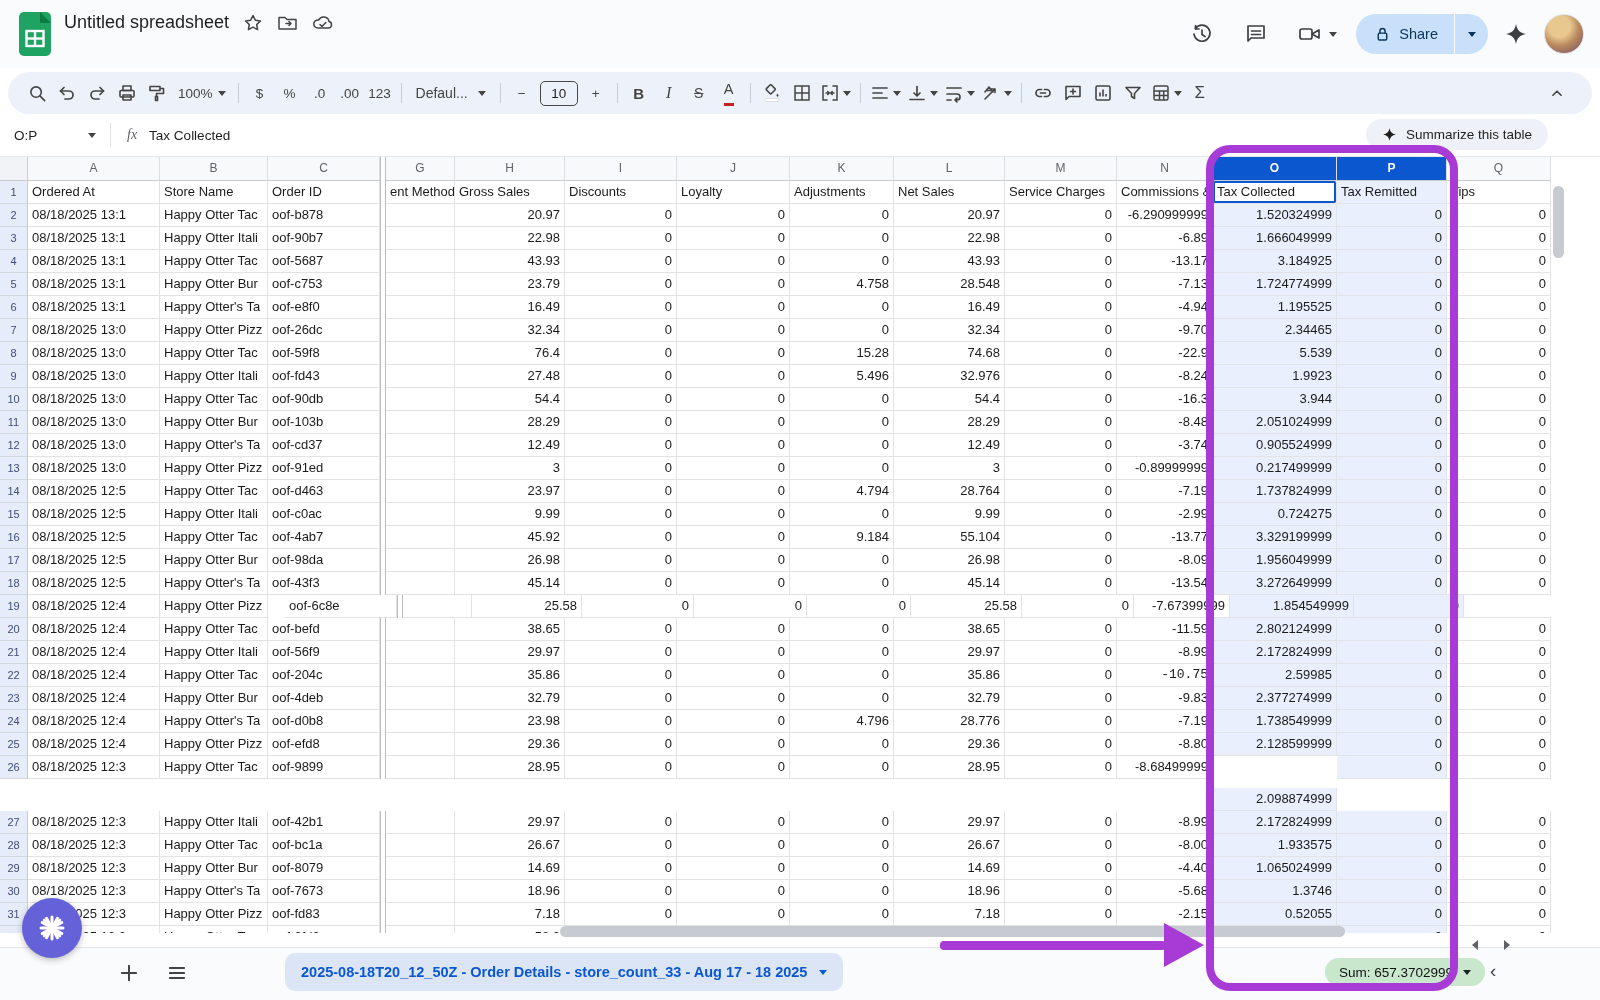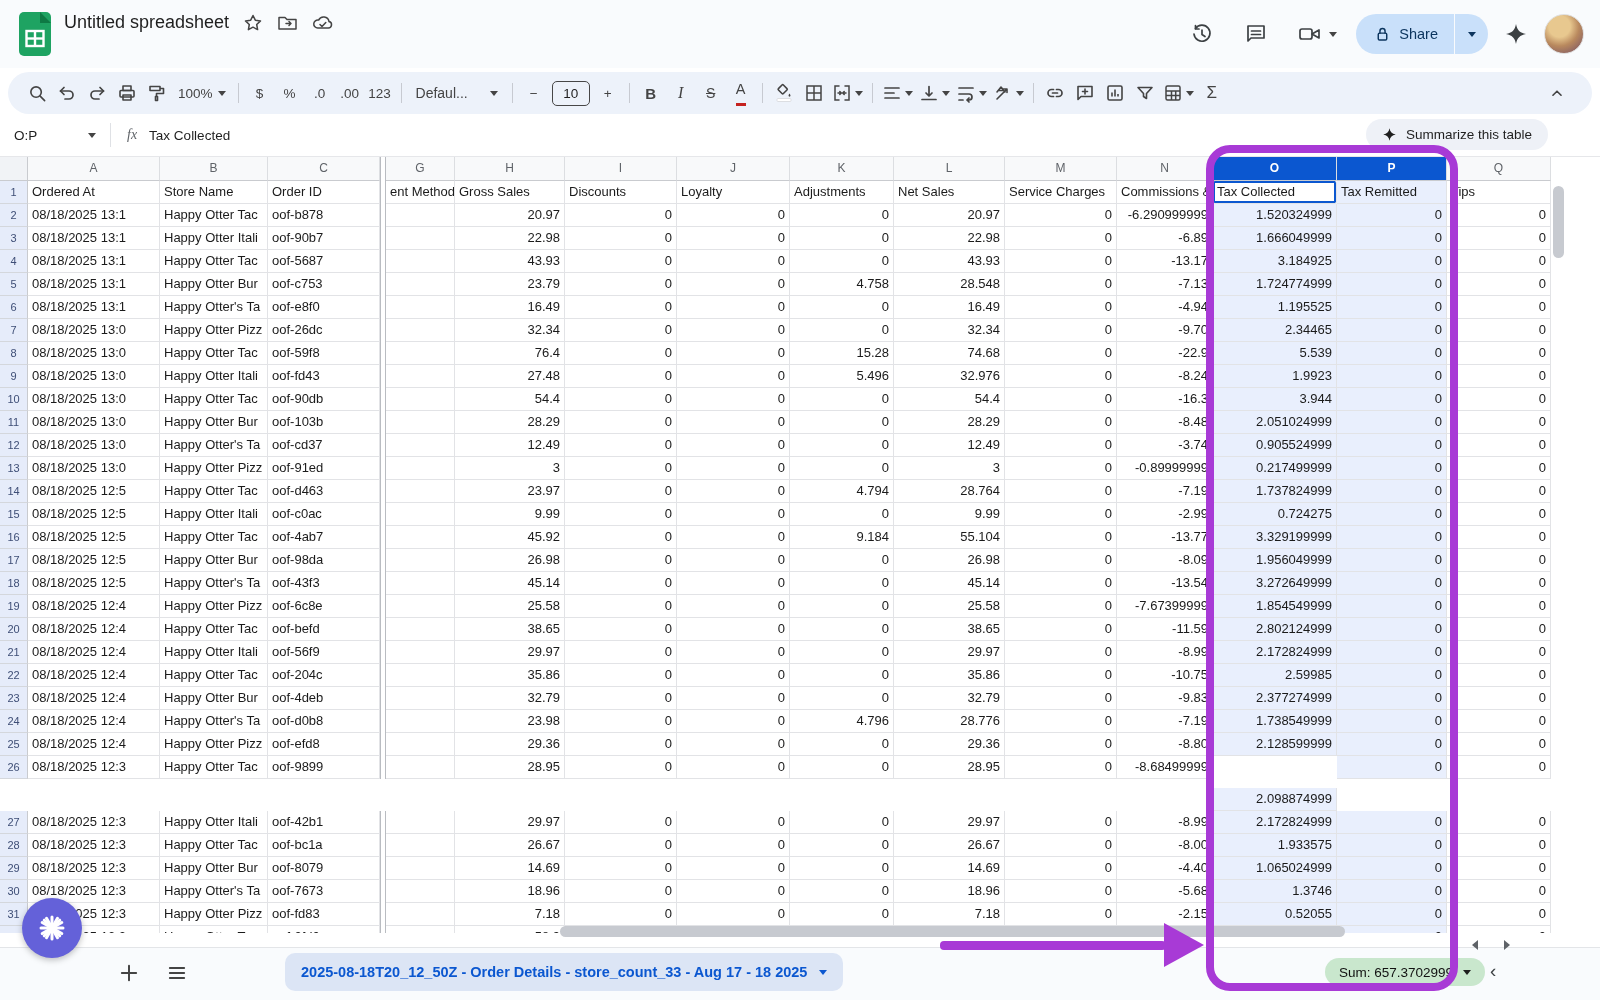--- a/index.html
+++ b/index.html
@@ -24,21 +24,21 @@
     background:radial-gradient(circle at 38% 30%, #e8c88f 0 30%, #b9895e 55%, #6e4a66 100%); border:1px solid #e0e0e0; }
   .caret { width:0; height:0; border-left:4.5px solid transparent; border-right:4.5px solid transparent; border-top:5px solid #444; }
 
   
   .toolbar { position:absolute; left:8px; top:72px; width:1584px; height:42px; background:#edf2fa;
     border-radius:21px; display:flex; align-items:center; padding:0 14px; }
   .tb { height:30px; min-width:30px; padding:0 3px; border-radius:4px; display:flex; align-items:center;
     justify-content:center; color:#444; font-size:13.5px; cursor:pointer; }
   .tsep { width:1px; height:20px; background:#c7cad1; margin:0 6px; flex:none; }
   .tb-zoom { gap:5px; padding:0 6px; }
-  .tb-font { gap:22px; padding:0 8px; font-size:14px; }
+  .tb-font { gap:10px; padding:0 8px; font-size:14px; }
   .size-box { width:38px; height:25px; border:1px solid #474747; border-radius:5px; text-align:center;
     line-height:23px; font-size:13.5px; color:#1f1f1f; }
   .tb-bold { font-weight:bold; font-size:15px; }
   .tb-italic { font-family:"Liberation Serif",serif; font-style:italic; font-size:16px; }
   .tb-strike { text-decoration:line-through; font-size:14px; }
   .tb-color { border-bottom:3px solid #c5221f; line-height:15px; font-size:14.5px; margin-top:2px; height:24px; }
   .tb-sigma { font-size:17px; }
   .tb-collapse { margin-left:auto; margin-right:6px; }
 
   
@@ -696,21 +696,21 @@
         <div class="g-cell" style="width: 112px; text-align: right;">0</div>
         <div class="g-cell" style="width: 96px; text-align: right;">-13.54</div>
         <div class="g-cell sel" style="width: 124px; text-align: right;">3.272649999</div>
         <div class="g-cell sel" style="width: 110px; text-align: right;">0</div>
         <div class="g-cell" style="width: 104px; text-align: right;">0</div>
       </div>
       <div class="g-row">
         <div class="g-rn">19</div>
         <div class="g-cell" style="width: 132px; text-align: left;">08/18/2025 12:4</div>
         <div class="g-cell" style="width: 108px; text-align: left;">Happy Otter Pizz</div>
-        <div class="g-cell" style="width: 112px; text-align: left;">oof-6c8e</div>
+        <div class="g-cell" style="width: 112px; text-align: left; margin-left: 17px;">oof-6c8e</div>
         <div class="g-divider" style="width: 6px; height: 23px;"></div>
         <div class="g-cell" style="width: 69px; text-align: left;"></div>
         <div class="g-cell" style="width: 110px; text-align: right;">25.58</div>
         <div class="g-cell" style="width: 112px; text-align: right;">0</div>
         <div class="g-cell" style="width: 113px; text-align: right;">0</div>
         <div class="g-cell" style="width: 104px; text-align: right;">0</div>
         <div class="g-cell" style="width: 111px; text-align: right;">25.58</div>
         <div class="g-cell" style="width: 112px; text-align: right;">0</div>
         <div class="g-cell" style="width: 96px; text-align: right;">-7.67399999</div>
         <div class="g-cell sel" style="width: 124px; text-align: right;">1.854549999</div>
@@ -759,21 +759,21 @@
         <div class="g-cell" style="width: 108px; text-align: left;">Happy Otter Tac</div>
         <div class="g-cell" style="width: 112px; text-align: left;">oof-204c</div>
         <div class="g-divider" style="width: 6px; height: 23px;"></div>
         <div class="g-cell" style="width: 69px; text-align: left;"></div>
         <div class="g-cell" style="width: 110px; text-align: right;">35.86</div>
         <div class="g-cell" style="width: 112px; text-align: right;">0</div>
         <div class="g-cell" style="width: 113px; text-align: right;">0</div>
         <div class="g-cell" style="width: 104px; text-align: right;">0</div>
         <div class="g-cell" style="width: 111px; text-align: right;">35.86</div>
         <div class="g-cell" style="width: 112px; text-align: right;">0</div>
-        <div class="g-cell" style="width: 96px; text-align: right;">-10.75</div>
+        <div class="g-cell" style="width: 96px; text-align: right; font-family: Liberation Mono, monospace;">-10.75</div>
         <div class="g-cell sel" style="width: 124px; text-align: right;">2.59985</div>
         <div class="g-cell sel" style="width: 110px; text-align: right;">0</div>
         <div class="g-cell" style="width: 104px; text-align: right;">0</div>
       </div>
       <div class="g-row">
         <div class="g-rn">23</div>
         <div class="g-cell" style="width: 132px; text-align: left;">08/18/2025 12:4</div>
         <div class="g-cell" style="width: 108px; text-align: left;">Happy Otter Bur</div>
         <div class="g-cell" style="width: 112px; text-align: left;">oof-4deb</div>
         <div class="g-divider" style="width: 6px; height: 23px;"></div>

